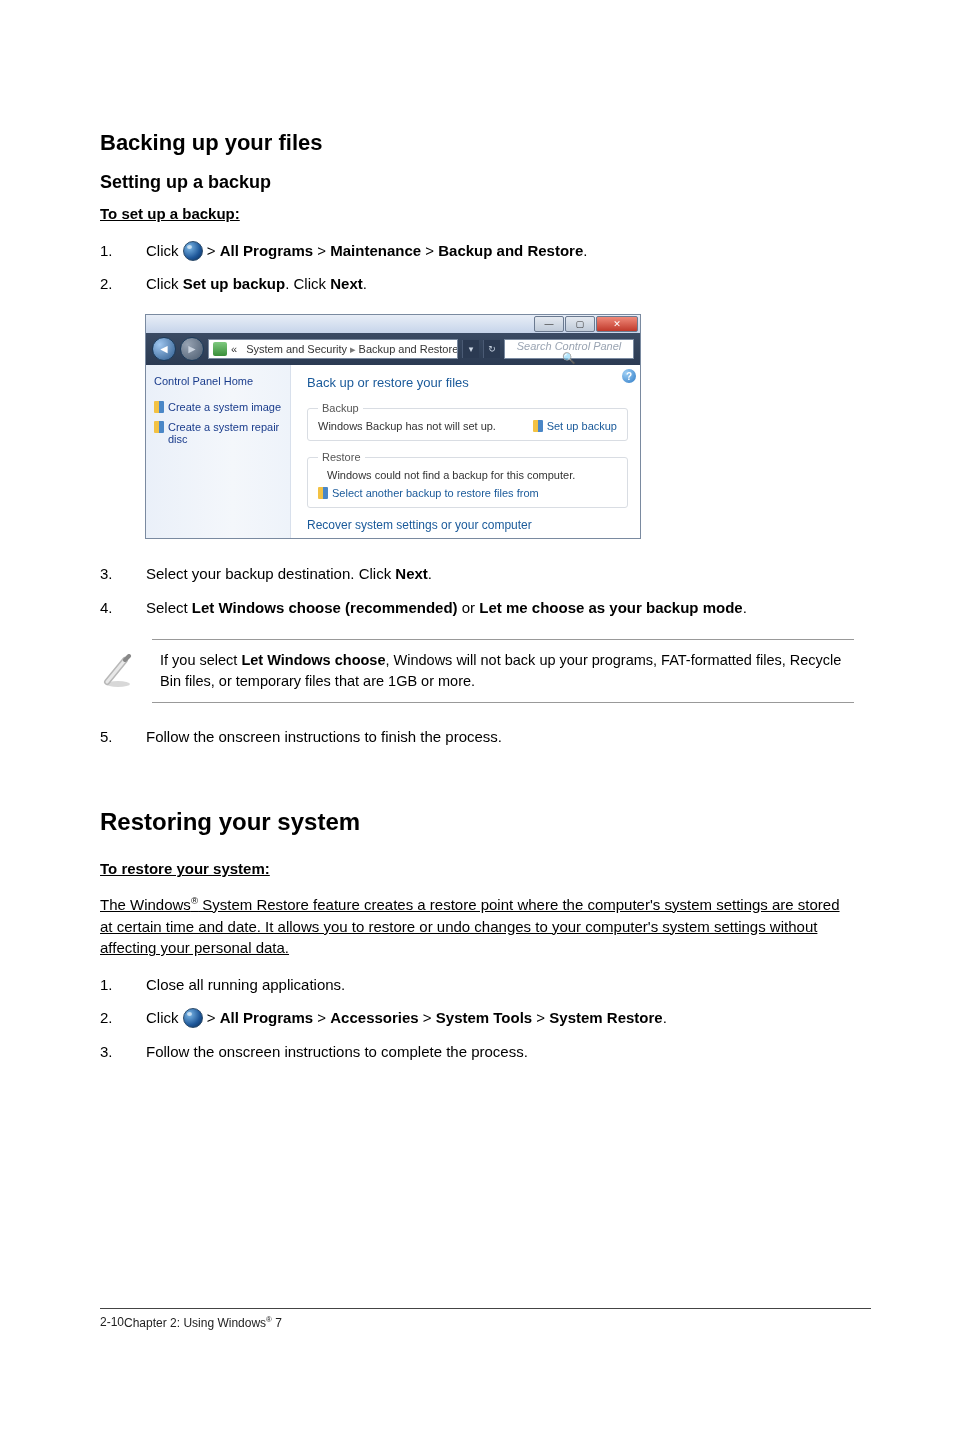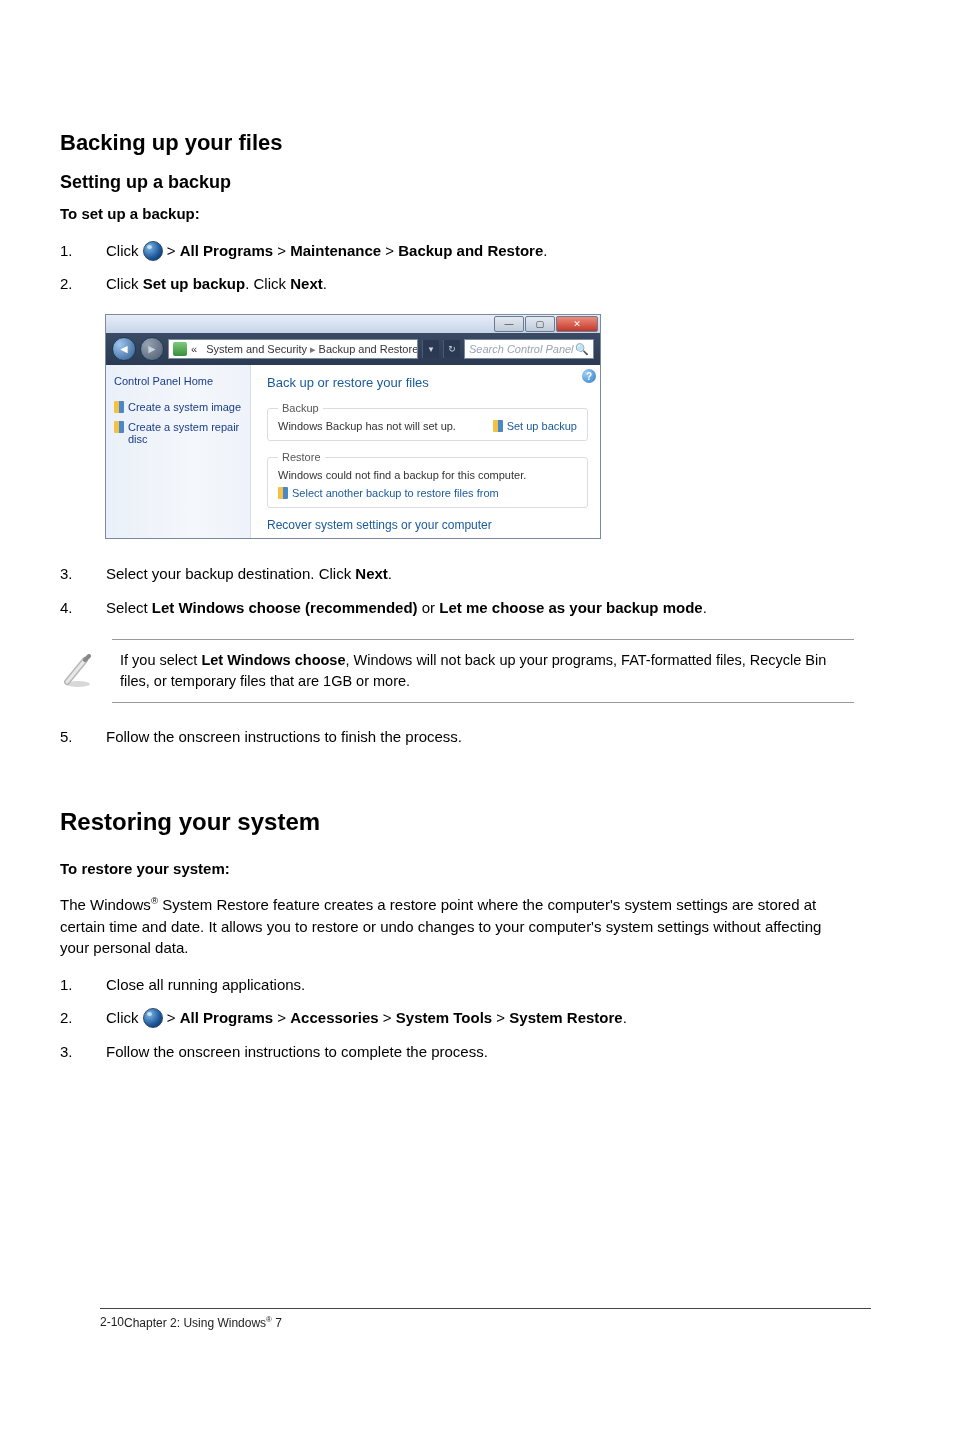--- a/index.html
+++ b/index.html
@@ -4,21 +4,21 @@
 <style>
   body {
     margin: 0;
     padding: 0;
     font-family: Arial, Helvetica, sans-serif;
     background: #fff;
     color: #000;
     width: 954px;
   }
   .page {
-    padding: 130px 100px 60px 60px;
+    padding: 130px 100px 60px 100px;
     box-sizing: border-box;
     min-height: 1370px;
     position: relative;
   }
   h1.section {
     font-size: 22px;
     font-weight: bold;
     margin: 0 0 16px 0;
   }
   h2.subsection {
@@ -28,20 +28,21 @@
   }
   h3.minor {
     font-size: 17px;
     font-weight: bold;
     margin: 0 0 10px 0;
   }
   .bodytext {
     font-size: 15px;
     line-height: 1.45;
     margin: 0 0 14px 0;
+    text-decoration: underline;
   }
   .boldtext { font-weight: bold; }
   ol.steps {
     list-style: none;
     padding: 0;
     margin: 0 0 20px 0;
   }
   ol.steps > li {
     display: flex;
     align-items: flex-start;
@@ -177,20 +178,21 @@
   }
   .searchbox {
     width:120px;height:18px;
     border:1px solid #7a8aa0;
     background:#fff;
     color:#9aa4b2;
     font-style:italic;
     display:flex;align-items:center;
     padding:0 4px;
     justify-content:space-between;
+    flex-direction:column;
   }
   .search-icon { color:#4a6aa0; font-style:normal; font-size:11px; }
 
   .win-body {
     display:flex;
     background:#fff;
   }
   .sidepanel {
     width:128px;
     background: linear-gradient(to right,#eaf0f9,#f4f7fb 60%, #eef3fa);
@@ -332,21 +334,21 @@
             <span>Windows Backup has not will set up.</span>
             <span class="action">
               <span class="shield-icon"></span>
               <span>Set up backup</span>
             </span>
           </div>
         </fieldset>
 
         <fieldset class="group">
           <legend>Restore</legend>
-          <div style="margin-bottom:6px;">Windows could not find a backup for this computer.</div>
+          <div style="margin-bottom:6px;margin-left:9px;">Windows could not find a backup for this computer.</div>
           <div class="link-with-shield">
             <span class="shield-icon"></span>
             <span class="plainlink">Select another backup to restore files from</span>
           </div>
         </fieldset>
 
         <div class="recover">Recover system settings or your computer</div>
       </div>
     </div>
   </div>

